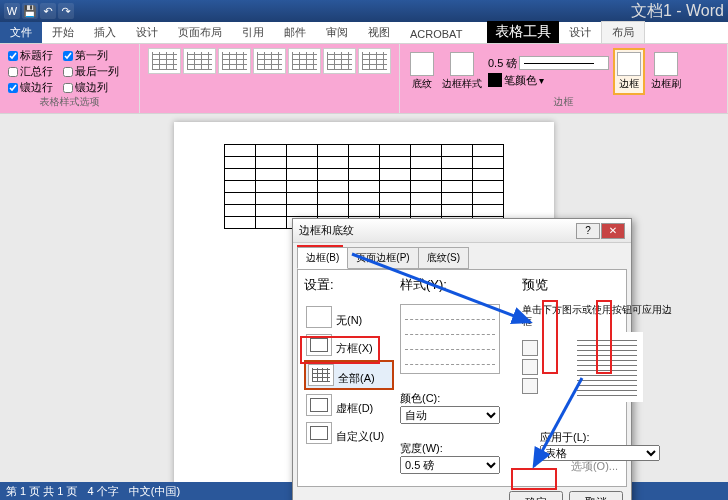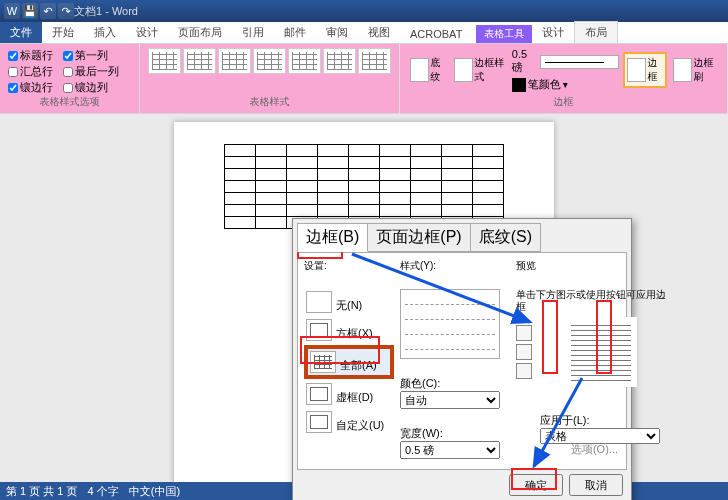--- a/index.html
+++ b/index.html
@@ -1,64 +1,64 @@
 <!DOCTYPE html>
 <html><head>
 <meta charset="utf-8">
 <style>
 *{box-sizing:border-box;margin:0;padding:0;font-family:"Microsoft YaHei",sans-serif;font-size:11px}
 body{background:#fff;width:728px;height:500px;overflow:hidden;position:relative}
 .titlebar{height:22px;background:linear-gradient(#2a579a,#1e3f73);display:flex;align-items:center;color:#fff;padding:0 4px}
 .titlebar .qat{display:flex;gap:2px}
 .titlebar .qat span{width:16px;height:16px;display:flex;align-items:center;justify-content:center;background:rgba(255,255,255,0.1);border-radius:2px}
-.doc-title{flex:1;text-align:left;font-size:11px;color:#ddd}
+.doc-title{flex:1;text-align:right;font-size:16px;color:#ddd}
 .ribbon-tabs{height:22px;background:#fff;border-bottom:1px solid #d4d4d4;display:flex;align-items:flex-end}
 .ribbon-tabs .tab{padding:3px 10px;font-size:11px;color:#444}
 .ribbon-tabs .tab.file{background:#2a579a;color:#fff}
 .ribbon-tabs .tab.active{background:#f3f3f3;border:1px solid #d4d4d4;border-bottom:none}
-.ribbon-tabs .context-label{margin-left:4px;padding:2px 8px;background:#8b5cf6;color:#fff;font-size:10px}
+.ribbon-tabs .context-label{margin-left:15px;padding:2px 8px;background:#000000;color:#fff;font-size:14px}
 .ribbon{height:70px;background:#f9a8d4;border-bottom:1px solid #d4d4d4;display:flex}
 .rgroup{border-right:1px solid #e0e0e0;padding:4px 8px;display:flex;flex-direction:column;justify-content:space-between}
 .rgroup .label{font-size:10px;color:#666;text-align:center}
 .checks{display:flex;gap:10px}
 .checks .col{display:flex;flex-direction:column;gap:1px}
 .checks label{font-size:10px;display:flex;align-items:center;gap:2px}
 .checks input{width:10px;height:10px}
 .style-grid{display:flex;gap:2px}
 .style-thumb{width:34px;height:26px;border:1px solid #ccc;background:#fff;position:relative}
 .style-thumb::before{content:"";position:absolute;inset:3px;background:repeating-linear-gradient(0deg,#888 0 1px,transparent 1px 5px),repeating-linear-gradient(90deg,#888 0 1px,transparent 1px 7px)}
 .border-btns{display:flex;gap:4px;align-items:center}
-.border-btn{display:flex;flex-direction:row;align-items:center;gap:1px;padding:2px}
+.border-btn{display:flex;flex-direction:column;align-items:center;gap:1px;padding:2px}
 .border-btn .ico{width:24px;height:24px;border:1px solid #aaa;background:#fff}
 .border-btn .txt{font-size:10px}
 .border-btn.active{border:2px solid #f5ab35;background:#fef4e5}
 .combo{display:flex;align-items:center;gap:2px;font-size:10px}
 .combo .line-preview{width:90px;height:14px;border:1px solid #aaa;background:#fff;position:relative}
 .combo .line-preview::after{content:"";position:absolute;left:4px;right:14px;top:50%;border-top:1px solid #000}
 .page-area{position:absolute;top:114px;left:0;right:0;bottom:18px;background:#eaeaea;display:flex;justify-content:center;padding-top:8px}
 .page{width:380px;height:480px;background:#fff;box-shadow:0 0 6px rgba(0,0,0,0.3);position:relative}
 .page table{position:absolute;top:22px;left:50px;border-collapse:collapse}
 .page td{border:1px solid #000;width:31px;height:12px}
 .statusbar{position:absolute;bottom:0;left:0;right:0;height:18px;background:#2a579a;color:#fff;font-size:10px;display:flex;align-items:center;padding:0 6px;gap:10px}
 
 .dialog{position:absolute;left:292px;top:218px;width:340px;background:#f0f0f0;border:1px solid #888;box-shadow:2px 2px 8px rgba(0,0,0,0.4)}
 .dialog .dtitle{height:24px;background:linear-gradient(#fff,#e8e8e8);border-bottom:1px solid #ccc;display:flex;align-items:center;padding:0 6px;font-size:11px}
 .dialog .dtitle .wbtns{margin-left:auto;display:flex;gap:1px}
 .dialog .dtitle .wbtn{width:24px;height:16px;border:1px solid #999;background:#eee;font-size:10px;display:flex;align-items:center;justify-content:center}
 .dialog .dtitle .wbtn.close{background:#c74444;color:#fff}
 .dtabs{display:flex;padding:4px 4px 0}
-.dtab{padding:3px 8px;border:1px solid #aaa;background:#eee;font-size:16px;margin-right:-1px}
+.dtab{padding:3px 8px;border:1px solid #aaa;background:#eee;font-size:10px;margin-right:-1px}
 .dtab.active{background:#fff;border-bottom-color:#fff;position:relative;z-index:1}
 .dbody{background:#fff;border:1px solid #aaa;margin:0 4px 4px;padding:6px;position:relative;height:218px}
 .dbody .col1{position:absolute;left:6px;top:6px;width:90px}
 .dbody .col2{position:absolute;left:102px;top:6px;width:110px}
-.dbody .col3{position:absolute;left:218px;top:6px;width:150px}
-.section-label{font-size:10px;margin-bottom:16px}
+.dbody .col3{position:absolute;left:224px;top:6px;width:150px}
+.section-label{font-size:13px;margin-bottom:10px}
 .preset{display:flex;align-items:flex-end;gap:4px;margin:2px 0;padding:2px}
-.preset.active{border:4px solid #c2410c;background:#e4eef9}
+.preset.active{border:2px solid #c2410c;background:#e4eef9}
 .preset .pico{width:26px;height:22px;border:1px solid #aaa;background:#fff;position:relative}
 .preset .pico.all::before{content:"";position:absolute;inset:3px;background:repeating-linear-gradient(0deg,#666 0 1px,transparent 1px 4px),repeating-linear-gradient(90deg,#666 0 1px,transparent 1px 5px)}
 .preset .pico.box::before{content:"";position:absolute;inset:3px;border:1px solid #666}
 .style-list{width:100px;height:70px;border:1px solid #aaa;background:#fff;overflow:hidden}
 .style-list div{height:12px;border-bottom:1px dashed #999;margin:3px 4px}
 .field{margin-top:17px}
 .field select,.field .sel{width:100px;font-size:11px;height:18px}
 .preview-hint{font-size:10px;text-align:left;line-height:1.2}
 .preview-box{width:72px;height:70px;margin:4px auto;position:relative;background:#fff}
 .preview-box::before{content:"";position:absolute;inset:6px;background:repeating-linear-gradient(0deg,#777 0 1px,transparent 1px 5px)}
@@ -139,21 +139,20 @@
   <div class="rgroup" style="width:260px">
     <div class="style-grid">
       <div class="style-thumb"></div>
       <div class="style-thumb"></div>
       <div class="style-thumb"></div>
       <div class="style-thumb"></div>
       <div class="style-thumb"></div>
       <div class="style-thumb"></div>
       <div class="style-thumb"></div>
     </div>
-    <div class="label">表格样式</div>
   </div>
   <div class="rgroup" style="flex:1">
     <div class="border-btns">
       <div class="border-btn">
           <div class="ico"></div>
           <div class="txt">底纹</div>
         </div>
       <div class="border-btn">
           <div class="ico"></div>
           <div class="txt">边框样式</div>
@@ -264,20 +263,27 @@
   </div>
 </div>
 
 <div class="statusbar">
   <span>第 1 页  共 1 页</span>
   <span>4 个字</span>
   <span>中文(中国)</span>
 </div>
 
 <div class="dialog">
+  <div class="dtitle">
+    <span>边框和底纹</span>
+    <div class="wbtns">
+      <div class="wbtn">?</div>
+      <div class="wbtn close">✕</div>
+    </div>
+  </div>
   <div class="dtabs">
     <div class="dtab active">边框(B)</div>
     <div class="dtab">页面边框(P)</div>
     <div class="dtab">底纹(S)</div>
   </div>
   <div class="dbody">
     <div class="col1">
       <div class="section-label">设置:</div>
       <div class="preset">
           <div class="pico"></div>

